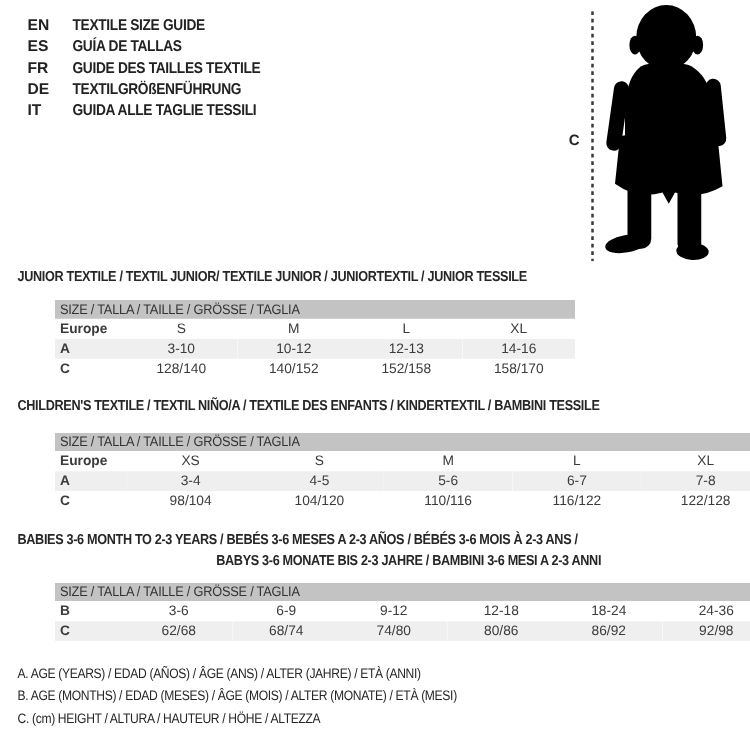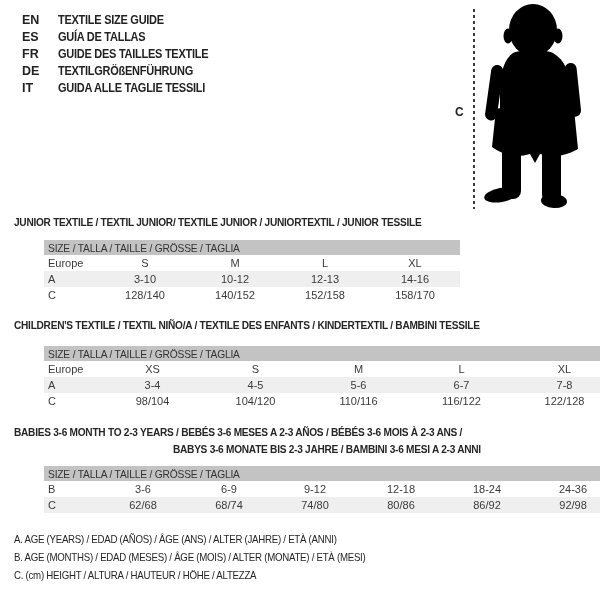--- a/index.html
+++ b/index.html
@@ -23,21 +23,21 @@
   .fig-line{position:absolute;left:472px;top:9px;}
   .fig-label{position:absolute;left:455px;top:105px;font-weight:700;font-size:12px;color:#222;}
 
   
   .sec-title{position:absolute;left:14px;font-weight:700;font-size:11.5px;color:#262626;line-height:17px;text-align:right;}
 
   
   .size-table{position:absolute;left:0;border-collapse:collapse;table-layout:fixed;margin-left:44px;}
   .size-table td{padding:0;font-size:11px;color:#3b3b3b;height:16px;vertical-align:middle;text-align:center;overflow:hidden;}
   .size-table tr.hdr td{background:#c3c3c3;height:15px;text-align:left;padding-left:4px;color:#333;font-size:11px;}
-  .size-table td.lbl{text-align:left;padding-left:4px;}
+  .size-table td.lbl{text-align:left;padding-left:4px;font-weight:bold;}
   .size-table tr.shaded td{background:#efefef;}
 
   
   .notes{position:absolute;left:14px;top:533px;}
   .note-line{height:18px;font-weight:400;font-size:11px;color:#262626;}
 </style>
 </head>
 <body>
 
 <div class="lang-list">

